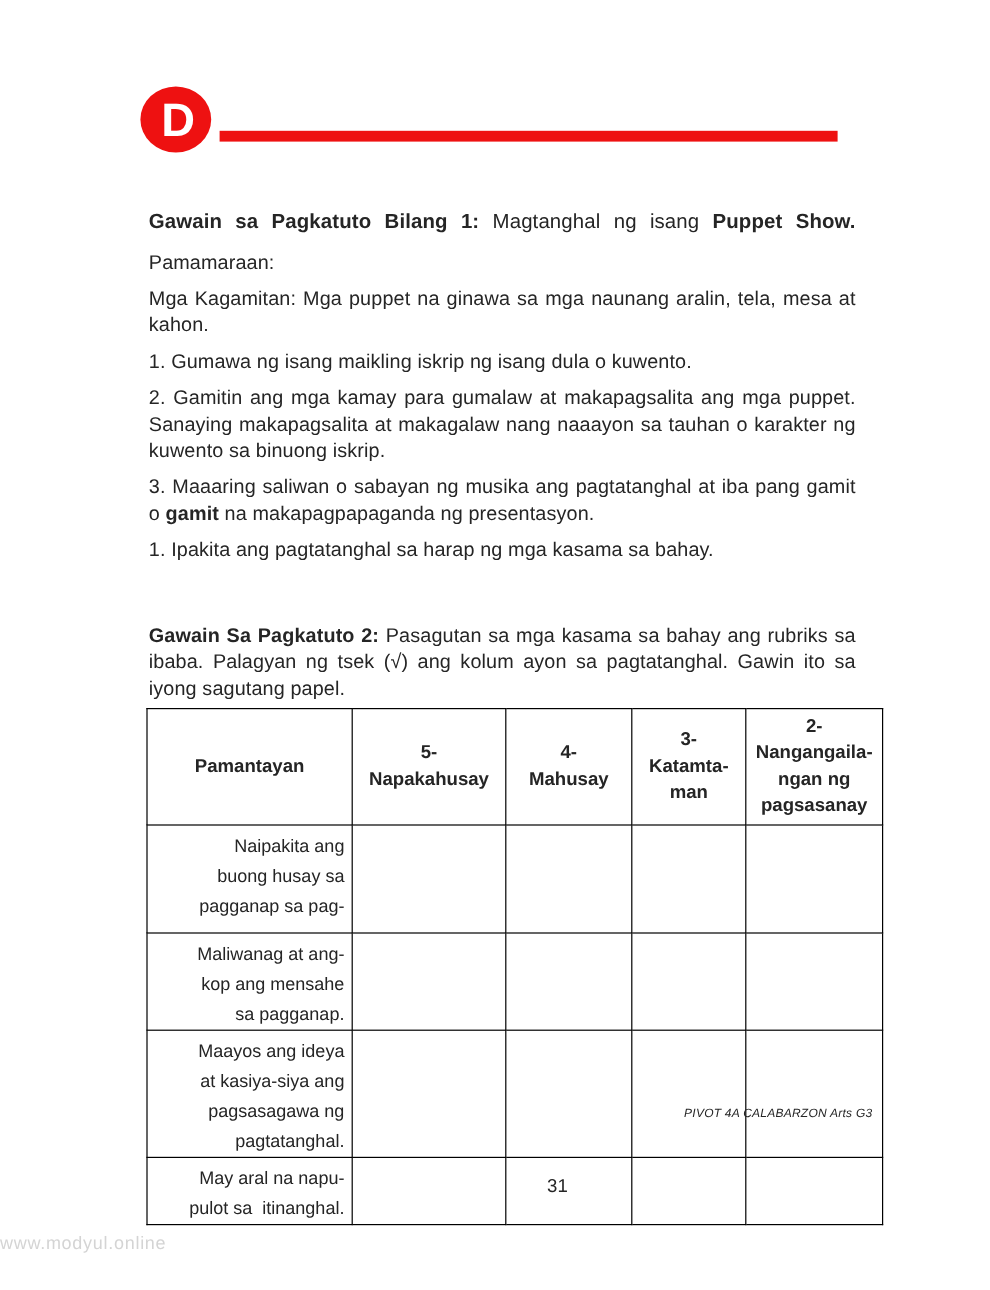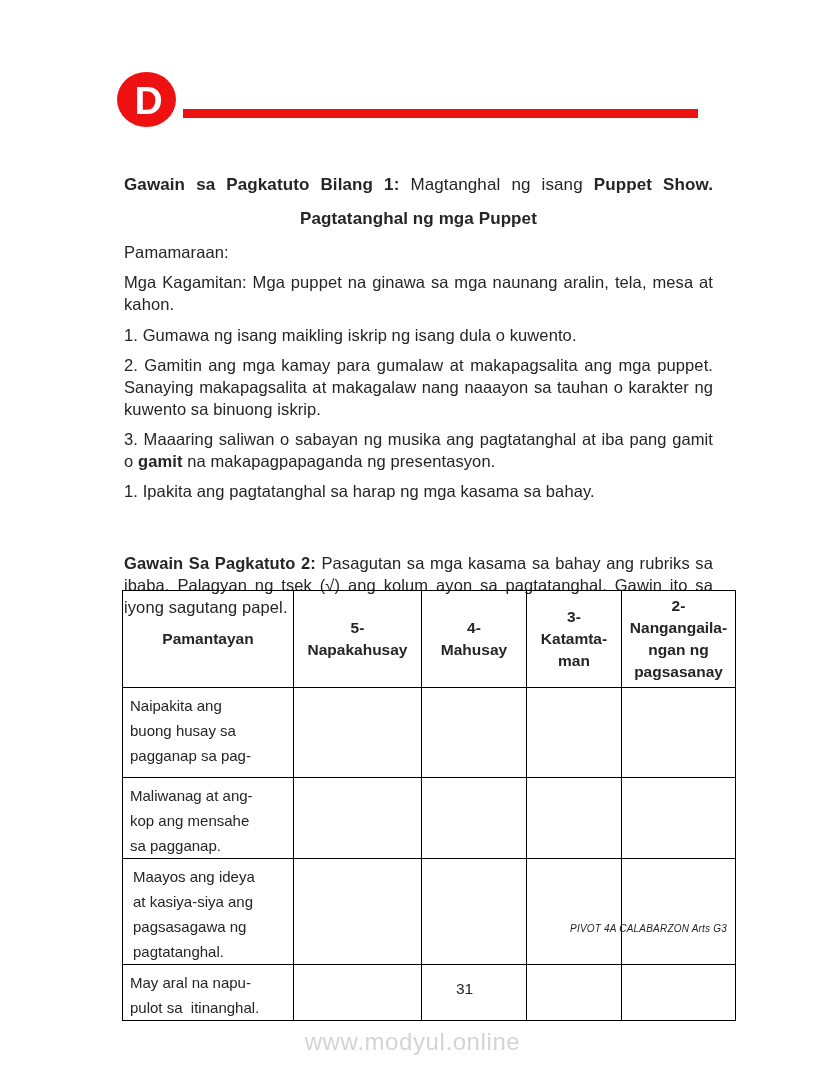--- a/index.html
+++ b/index.html
@@ -63,58 +63,57 @@
     border:1.5px solid #000000;
     white-space:pre-wrap;
   }
   table.rubric th{
     font-weight:bold;font-size:15.5px;line-height:22px;
     text-align:center;vertical-align:middle;
     padding:4px 2px;
   }
   tr.header-row{height:92px;}
   td.criteria{
-    vertical-align:top;text-align:left;
+    vertical-align:top;text-align:right;
     line-height:25px;padding:5px 6px 0 7px;
   }
   tr.r1{height:90px;}
   tr.r2{height:69px;}
   tr.r3{height:80px;}
   tr.r4{height:48px;}
   tr.r3 td.criteria{padding-left:10px;}
   
   .page-number{
     position:absolute;left:122px;top:980px;width:613px;
     text-align:center;font-size:15.5px;margin-left:36px;
   }
   .source{
     position:absolute;top:923px;right:98px;
     font-style:italic;font-size:10px;letter-spacing:.2px;
   }
   .watermark{
     position:absolute;left:0;top:1028px;width:825px;
-    text-align:center;color:var(--watermark-color);
-    font-size:24px;letter-spacing:.6px;
+    text-align:left;color:var(--watermark-color);
+    font-size:15px;letter-spacing:.6px;
   }
 </style>
 </head>
 <body>
 
 <div class="page">
 
   <div class="badge">
     <span class="badge-letter">D</span>
   </div>
   <div class="rule"></div>
 
   <div class="content">
 
     <p class="title"><b>Gawain sa Pagkatuto Bilang 1:</b><span> Magtanghal ng isang </span><b>Puppet Show.</b></p>
 
-    <p class="subtitle">Pagtatanghal ng mga Puppet</p>
 
     <p class="body">Pamamaraan:</p>
 
     <p class="body materials">Mga Kagamitan: Mga puppet na ginawa sa mga naunang aralin, tela, mesa at kahon.</p>
 
     <p class="body">1. Gumawa ng isang maikling iskrip ng isang dula o kuwento.</p>
 
     <p class="body">2. Gamitin ang mga kamay para gumalaw at makapagsalita ang mga puppet.  Sanaying makapagsalita at makagalaw nang naaayon sa tauhan o karakter ng kuwento sa binuong iskrip.</p>
 
     <p class="body"><span>3. Maaaring saliwan o sabayan ng musika ang pagtatanghal at iba pang gamit o </span><b>gamit</b><span> na makapagpapaganda ng presentasyon.</span></p>

